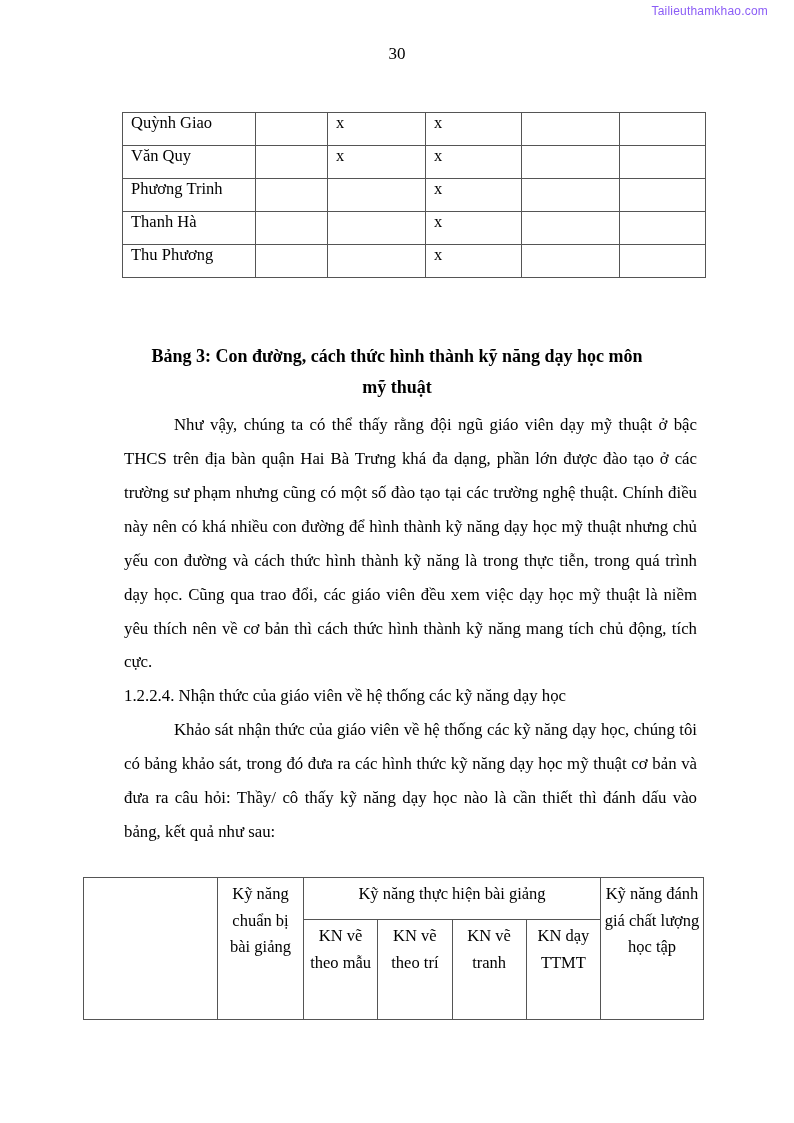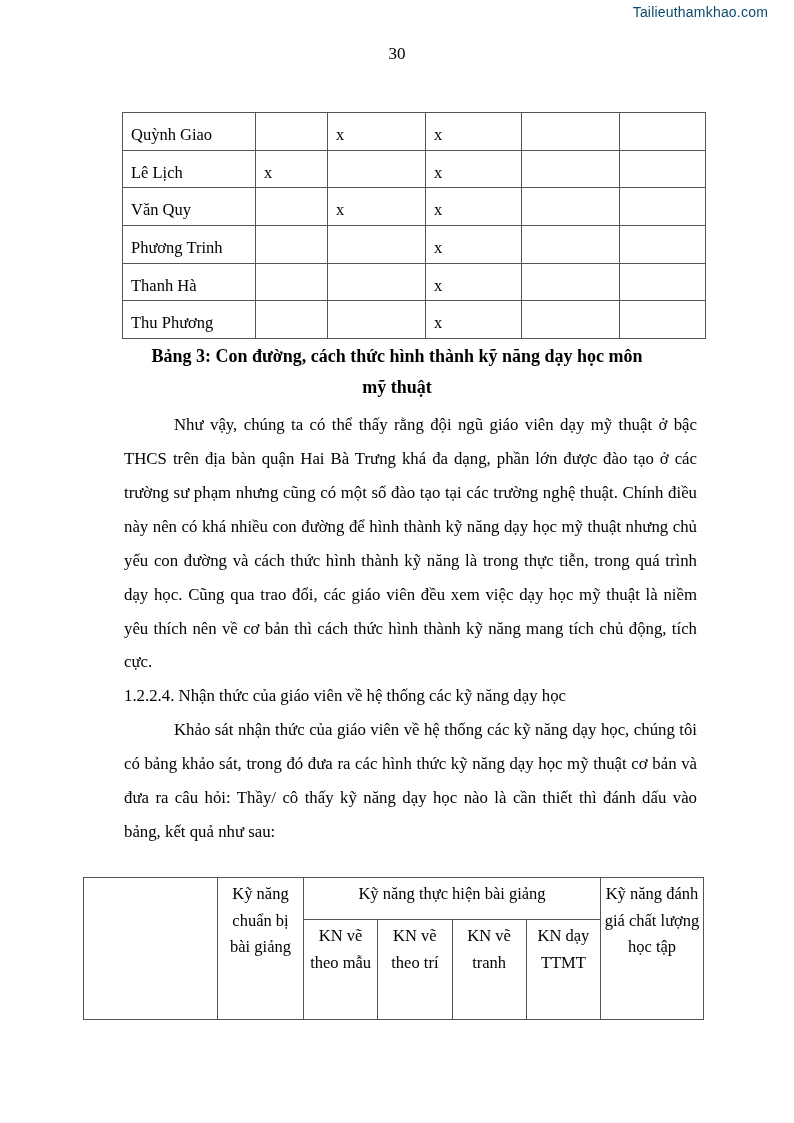--- a/index.html
+++ b/index.html
@@ -20,23 +20,23 @@
     overflow: hidden;
     box-sizing: border-box;
   }
 
   
   .watermark {
     position: absolute;
     top: 4px;
     right: 26px;
     font-family: "Liberation Sans", "DejaVu Sans", sans-serif;
-    font-size: 14px;
+    font-size: 12px;
     letter-spacing: 0.2px;
-    color: #0c4a6e;
+    color: #8b5cf6;
     user-select: none;
     white-space: nowrap;
   }
 
   
   .page-number {
     position: absolute;
     top: 44px;
     left: 0;
     width: 794px;
@@ -62,21 +62,21 @@
   .table-top-wrap {
     position: absolute;
     left: 122px;
     top: 112px;
   }
   table.table-top {
     width: 583px;
   }
   table.table-top td {
     height: 33px;
-    padding: 12px 8px 4px 8px;
+    padding: 0 8px 4px 8px;
     white-space: nowrap;
   }
   table.table-top td.name-cell { width: 133px; }
   table.table-top td.c1 { width: 72px; }
   table.table-top td.c2 { width: 98px; }
   table.table-top td.c3 { width: 96px; }
   table.table-top td.c4 { width: 98px; }
   table.table-top td.c5 { width: 86px; }
 
   
@@ -159,28 +159,20 @@
       <tbody>
         <tr>
           <td class="name-cell">Quỳnh Giao</td>
           <td class="c1"></td>
           <td class="c2">x</td>
           <td class="c3">x</td>
           <td class="c4"></td>
           <td class="c5"></td>
         </tr>
         <tr>
-          <td class="name-cell">Lê Lịch</td>
-          <td class="c1">x</td>
-          <td class="c2"></td>
-          <td class="c3">x</td>
-          <td class="c4"></td>
-          <td class="c5"></td>
-        </tr>
-        <tr>
           <td class="name-cell">Văn Quy</td>
           <td class="c1"></td>
           <td class="c2">x</td>
           <td class="c3">x</td>
           <td class="c4"></td>
           <td class="c5"></td>
         </tr>
         <tr>
           <td class="name-cell">Phương Trinh</td>
           <td class="c1"></td>

